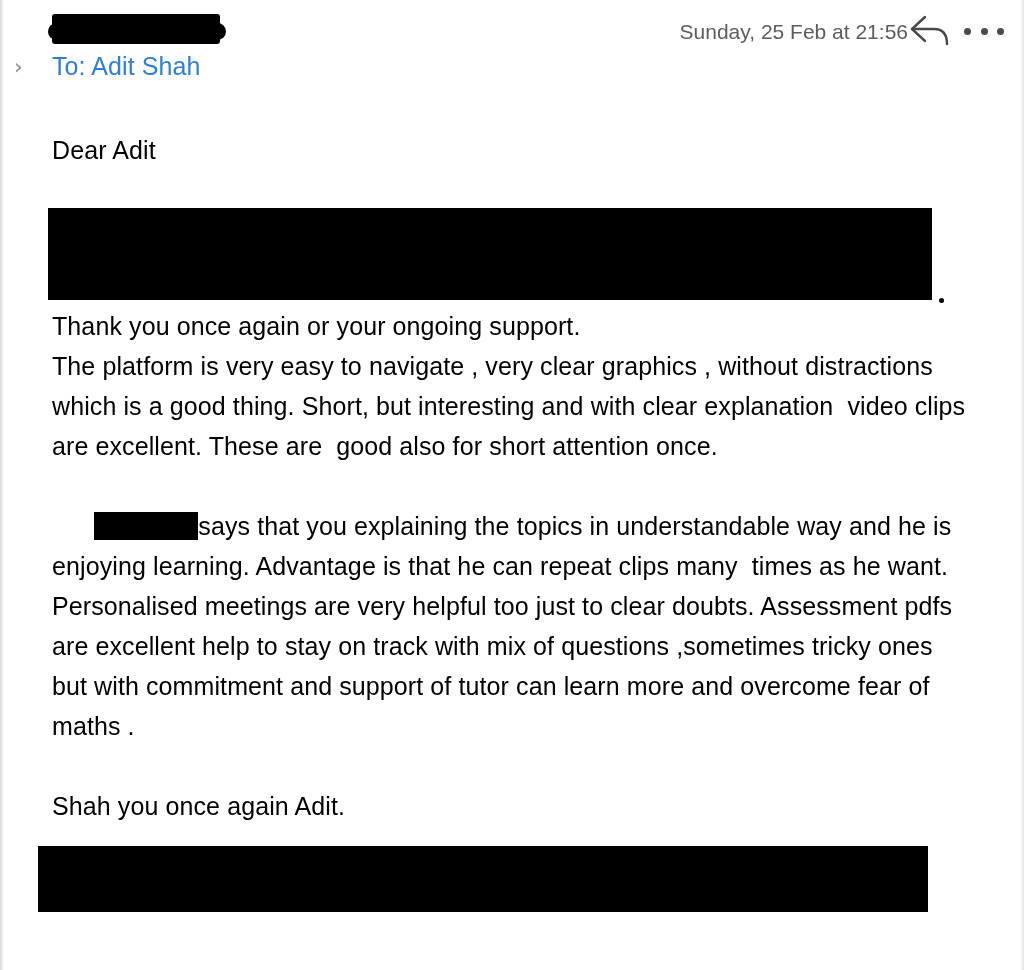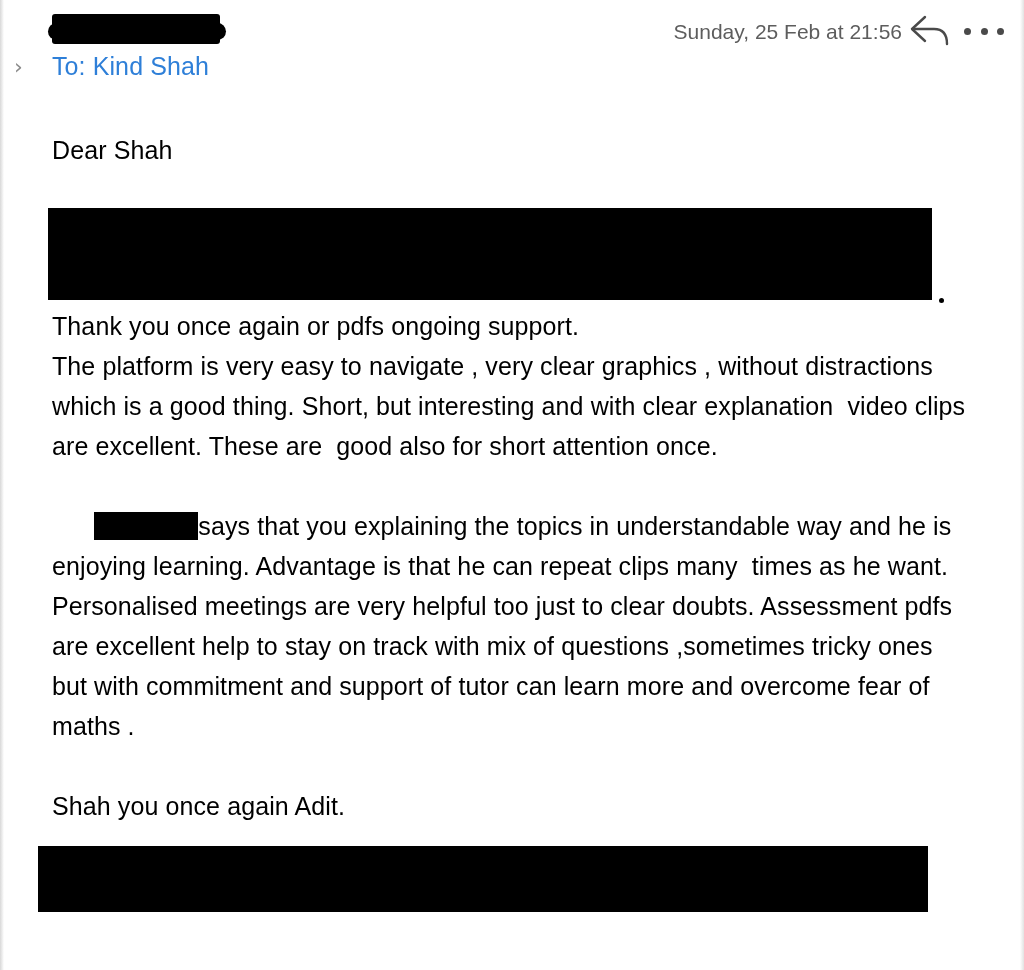--- a/index.html
+++ b/index.html
@@ -64,21 +64,21 @@
     position: absolute;
     left: 52px;
     top: 52px;
     font-size: 25px;
     color: #2e7fd8;
     letter-spacing: 0.1px;
   }
 
   .timestamp {
     position: absolute;
-    right: 122px;
+    right: 116px;
     top: 20px;
     font-size: 21px;
     color: #5d5d5d;
     white-space: nowrap;
   }
 
   .reply-icon {
     position: absolute;
     right: 74px;
     top: 12px;
@@ -190,47 +190,47 @@
 
   <div class="edge-shadow-left"></div>
   <div class="edge-shadow-right"></div>
 
   <div class="header">
 
     <div class="disclose-chevron">›</div>
 
     <div class="sender-redaction"></div>
 
-    <div class="recipient">To: Kind Shah</div>
+    <div class="recipient">To: Adit Shah</div>
 
     <div class="timestamp">Sunday, 25 Feb at 21:56</div>
 
     <div class="reply-icon">
       <svg viewBox="0 0 40 38" width="40" height="38" aria-hidden="true">
         <path d="M15 5 L2 17 L15 29" fill="none" stroke="#4a4a4a" stroke-width="2.4" stroke-linecap="round" stroke-linejoin="round"></path>
         <path d="M2.6 17 L24 17 C33 17 37 23 37 32" fill="none" stroke="#4a4a4a" stroke-width="2.4" stroke-linecap="round"></path>
       </svg>
     </div>
 
     <div class="more-icon">
       <i></i>
       <i></i>
       <i></i>
     </div>
   </div>
 
   <div class="body-wrap">
 
-    <p class="para greeting">Dear Shah</p>
+    <p class="para greeting">Dear Adit</p>
 
     <div class="block-redaction-1">
       <span class="dot"></span>
     </div>
 
-    <p class="para body-text">Thank you once again or pdfs ongoing support.</p>
+    <p class="para body-text">Thank you once again or your ongoing support.</p>
 
     <p class="para">The platform is very easy to navigate , very clear graphics , without distractions which is a good thing. Short, but interesting and with clear explanation  video clips are excellent. These are  good also for short attention once.</p>
 
     <p class="para">
       <span class="inline-name-redaction"></span><span>says that you explaining the topics in understandable way and he is enjoying learning. Advantage is that he can repeat clips many  times as he want. Personalised meetings are very helpful too just to clear doubts. Assessment pdfs are excellent help to stay on track with mix of questions ,sometimes tricky ones but with commitment and support of tutor can learn more and overcome fear of maths .</span>
     </p>
 
     <p class="para">Shah you once again Adit.</p>
 
     <div class="block-redaction-2"></div>

